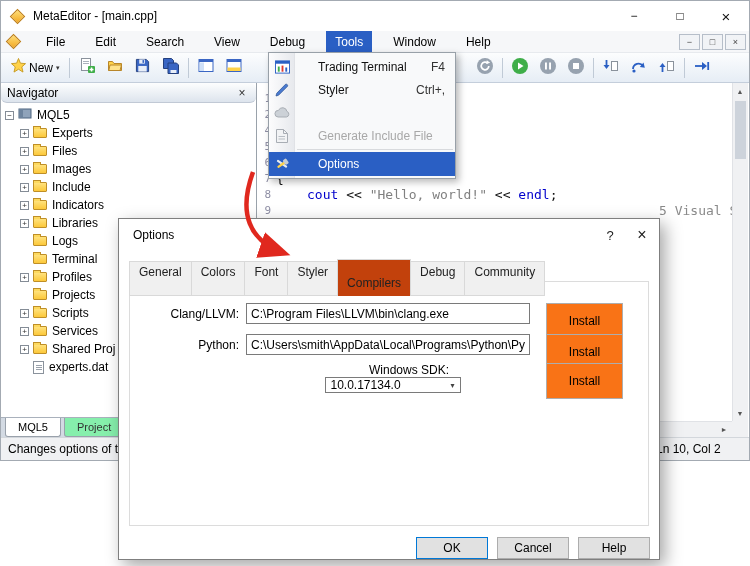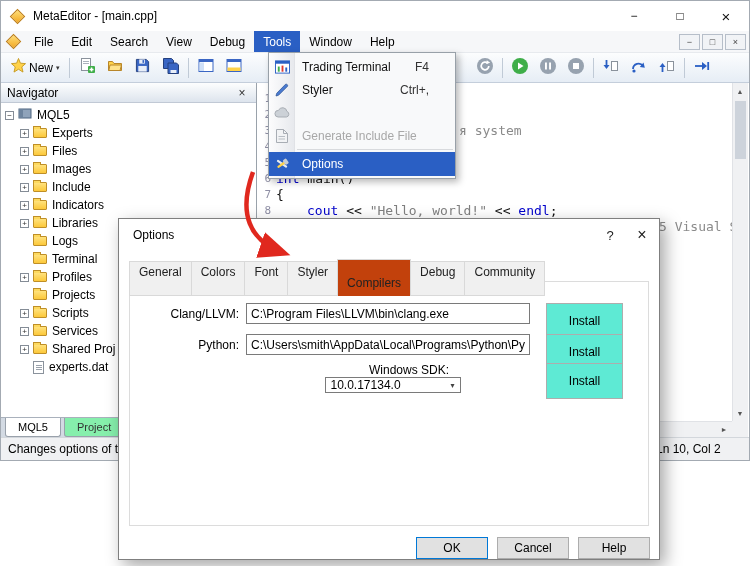--- a/index.html
+++ b/index.html
@@ -11,42 +11,42 @@
 
   .titlebar { height:30px; display:flex; align-items:center; background:#fff; }
   .logo { width:15px; height:15px; margin:0 8px 0 9px; position:relative; flex:0 0 auto; }
   .logo::before { content:""; position:absolute; left:2px; top:2px; width:9px; height:9px;
                   background:linear-gradient(135deg,#ffe07a,#f2a722); border:1px solid #bd7d18; transform:rotate(45deg); }
   .title-text { font-size:12px; }
   .win-controls { margin-left:auto; display:flex; height:100%; }
   .win-btn { width:46px; display:flex; align-items:center; justify-content:center; font-size:12px; color:#111; }
   .win-btn.close-btn { font-size:15px; }
 
-  .menubar { height:22px; display:flex; align-items:stretch; background:#f6f7f9; position:relative; border-bottom:1px solid #e7eaee; }
+  .menubar { height:22px; display:flex; align-items:stretch; background:#f6f7f9; position:relative; border-bottom:1px solid #e7eaee;gap:12px; }
   .mlogo { width:24px; display:flex; align-items:center; justify-content:center; }
   .mlogo .logo { margin:0; }
   .menu-item { padding:0 9px; font-size:12px; display:flex; align-items:center; }
   .menu-item.active { background:#2a5fc4; color:#fff; }
   .mdi-controls { position:absolute; right:3px; top:3px; display:flex; gap:2px; }
   .mdi-btn { width:21px; height:16px; border:1px solid #b6bec9; background:#f1f3f6; font-size:9px;
              display:flex; align-items:center; justify-content:center; color:#444; }
 
   .toolbar { height:30px; background:linear-gradient(#fcfdfe,#e6edf5); border-bottom:1px solid #c4cedb;
              display:flex; align-items:center; padding-left:4px; }
   .tb-btn { height:26px; min-width:28px; display:flex; align-items:center; justify-content:center; gap:3px; border-radius:2px; }
   .tb-new { padding:0 6px; }
   .tb-new .lbl { font-size:12px; }
   .tb-caret { font-size:7px; color:#333; }
   .tb-sep { width:1px; height:20px; background:#c0cad6; margin:0 3px; flex:0 0 auto; }
   .tb-spacer { width:223px; flex:0 0 auto; }
 
   
   .navigator { position:absolute; left:0; top:82px; width:256px; bottom:23px; background:#fff; border-right:1px solid #9aa2ab; }
   .nav-header { height:20px; background:linear-gradient(#fdfefe,#dde4ed); border-bottom:1px solid #c1c9d5;
-                display:flex; align-items:center; padding:8px 6px; font-size:12px; }
+                display:flex; align-items:center; padding:8px 6px; font-size:12px;border-radius:6px; }
   .nav-close { margin-left:auto; width:16px; text-align:center; font-size:12px; color:#333; }
   .tree { position:absolute; top:20px; left:0; right:0; bottom:20px; overflow:hidden; padding-top:3px; }
   .tree-row { height:18px; display:flex; align-items:center; font-size:12px; padding-left:4px; }
   .ind { width:15px; flex:0 0 auto; }
   .expander { width:9px; height:9px; border:1px solid #848c96; background:#fff; font-size:8px; line-height:7px;
               text-align:center; color:#333; margin-right:4px; flex:0 0 auto; }
   .exp-space { width:13px; flex:0 0 auto; }
   .folder { width:14px; height:10px; background:linear-gradient(#ffe27d,#fcc83a); border:1px solid #bf8f27;
             border-radius:1px; position:relative; margin-right:5px; flex:0 0 auto; }
   .folder::before { content:""; position:absolute; top:-3px; left:-1px; width:6px; height:2px;
@@ -79,22 +79,22 @@
   .status-left { position:absolute; left:7px; top:4px; }
   .status-right { position:absolute; left:655px; top:4px; }
 
   
   .tools-menu { position:absolute; left:268px; top:52px; width:188px; background:#f8f9fa; border:1px solid #98a0a8;
                 box-shadow:3px 3px 7px rgba(0,0,0,.28); z-index:40; padding:2px 0; }
   .tm-gutter { position:absolute; left:0; top:0; bottom:0; width:26px;
                background:linear-gradient(90deg,#fcfcfd,#e7e9ed); border-right:1px solid #e0e2e6; }
   .tm-item { position:relative; height:23px; display:flex; align-items:center; font-size:12px; color:#111; }
   .tm-icon { width:26px; display:flex; align-items:center; justify-content:center; flex:0 0 auto; }
-  .tm-label { padding-left:7px; }
-  .tm-shortcut { margin-left:auto; padding-right:26px; color:#333; }
+  .tm-label { padding-left:23px; }
+  .tm-shortcut { margin-left:auto; padding-right:10px; color:#333; }
   .tm-item.disabled .tm-label, .tm-item.disabled .tm-shortcut { color:#a8a8a8; }
   .tm-sep { height:1px; background:#d8dadd; margin:2px 2px 2px 28px; }
   .tm-item.highlight { background:#2a5fc4; height:24px; }
   .tm-item.highlight .tm-label, .tm-item.highlight .tm-shortcut { color:#fff; }
 
   
   .dialog { position:absolute; left:118px; top:218px; width:542px; height:342px; background:#fff;
             border:1px solid #7f7f7f; box-shadow:5px 6px 16px rgba(0,0,0,.35); z-index:60; font-size:12px; }
   .dlg-title { height:32px; display:flex; align-items:center; padding-left:14px; }
   .dlg-tbtns { margin-left:auto; display:flex; height:100%; }
@@ -107,21 +107,21 @@
   .dlg-tab.active { background:#c2410c; border-left:1px solid #d9d9d9; margin-left:-1px; margin-top:-2px;
                     padding-top:16px; padding-bottom:6px; border-bottom:none; position:relative; z-index:4; }
   .dlg-row { position:absolute; left:0; right:0; height:21px; display:flex; align-items:center; z-index:2; }
   .row1 { top:84px; } .row2 { top:115px; } .row3 { top:144px;flex-direction:column; }
   .dlg-label { width:112px; margin-left:8px; text-align:right; flex:0 0 auto; }
   .dlg-input { margin-left:7px; width:284px; height:21px; border:1px solid #7a7a7a; background:#fff; color:#000;
                font-size:12px; padding:0 4px; font-family:"Liberation Sans","DejaVu Sans",sans-serif; }
   .dlg-select { margin-left:7px; width:136px; height:21px; border:1px solid #7a7a7a; background:#fff;
                 display:flex; align-items:center; padding:0 5px; }
   .sel-arrow { margin-left:auto; font-size:8px; color:#444; }
-  .dlg-install { position:absolute; left:427px; top:0; width:77px; height:36px; background:#5eead4;
+  .dlg-install { position:absolute; left:427px; top:0; width:77px; height:36px; background:#f97316;
                  border:1px solid #adadad; display:flex; align-items:center; justify-content:center; }
   .dlg-btn { position:absolute; top:318px; width:72px; height:22px; background:#e1e1e1; border:1px solid #adadad;
              display:flex; align-items:center; justify-content:center; }
   .btn-ok { left:297px; border-color:#0078d7; }
   .btn-cancel { left:378px; }
   .btn-help { left:459px; }
 
   .arrow-overlay { position:absolute; left:0; top:0; z-index:80; pointer-events:none; }
 </style>
 </head>
@@ -375,21 +375,20 @@
     <div class="nav-tabs">
       <span class="nav-tab active">MQL5</span>
       <span class="nav-tab">Project</span>
     </div>
   </div>
 
   <div class="editor">
     <div class="code">
       <div class="code-row"><span class="ln">1</span></div>
       <div class="code-row"><span class="ln">2</span></div>
-      <div class="code-row"><span class="ln">3</span><span class="cmt" style="margin-left:183px">я system</span></div>
       <div class="code-row"><span class="ln">4</span></div>
       <div class="code-row"><span class="ln">5</span></div>
       <div class="code-row"><span class="ln">6</span><span class="kw">int</span><span class="pln"> main()</span></div>
       <div class="code-row"><span class="ln">7</span><span class="pln">{</span></div>
       <div class="code-row"><span class="ln">8</span><span class="kw" style="margin-left:31px">cout</span><span class="pln"> &lt;&lt; </span><span class="str">"Hello, world!"</span><span class="pln"> &lt;&lt; </span><span class="kw">endl</span><span class="pln">;</span></div>
       <div class="code-row"><span class="ln">9</span><span class="cmt" style="margin-left:383px">5 Visual S</span></div>
     </div>
     <div class="vscroll">
       <span class="scroll-btn" style="top:0; right:0;">▲</span>
       <span class="vthumb"></span>

